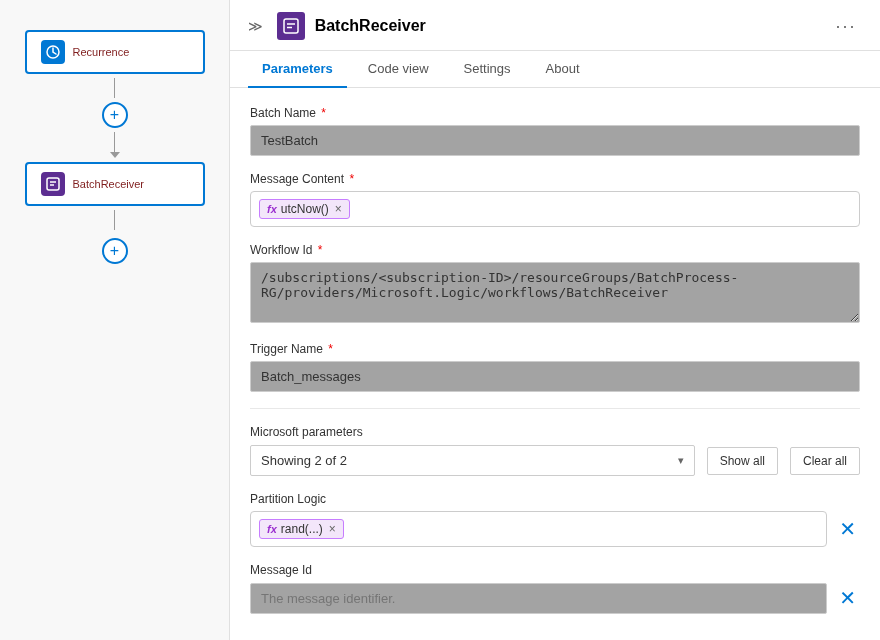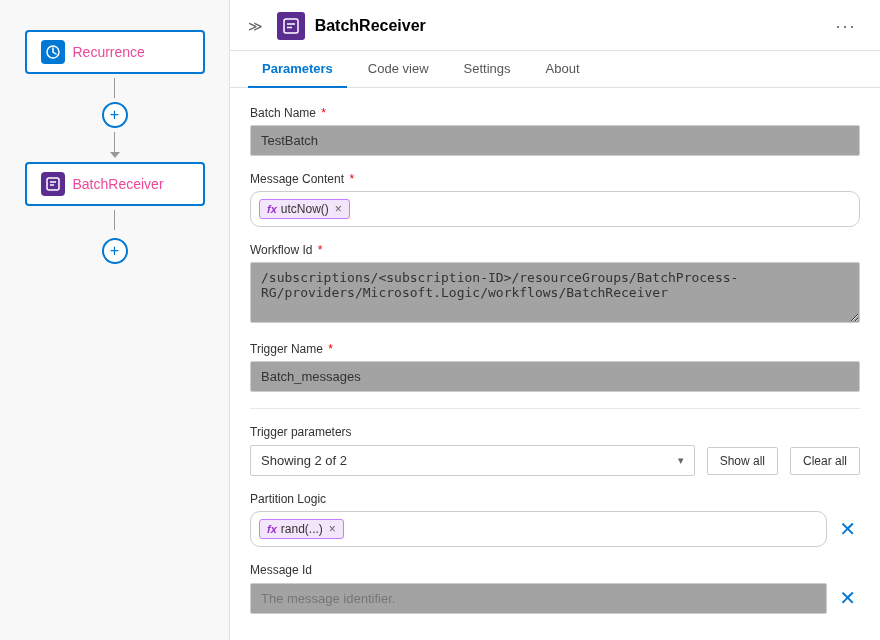--- a/index.html
+++ b/index.html
@@ -46,22 +46,22 @@
       background: #0078d4;
       border-radius: 4px;
       display: flex;
       align-items: center;
       justify-content: center;
       color: #fff;
       font-size: 13px;
       flex-shrink: 0;
     }
     .flow-node-label {
-      font-size: 14px;
-      color: #ec4899;
+      font-size: 11px;
+      color: #7f1d1d;
       font-weight: 500;
     }
 
     .connector {
       display: flex;
       flex-direction: column;
       align-items: center;
       margin: 4px 0;
     }
     .connector-line {
@@ -199,21 +199,21 @@
     }
     .form-input.multiline {
       min-height: 58px;
       resize: vertical;
     }
 
     
     .token-field {
       width: 100%;
       border: 1px solid #ccc;
-      border-radius: 10px;
+      border-radius: 4px;
       padding: 5px 8px;
       display: flex;
       align-items: center;
       flex-wrap: wrap;
       gap: 4px;
       min-height: 36px;
       background: #fff;
     }
     .token-chip {
       display: flex;
@@ -406,21 +406,21 @@
     <div class="form-group">
       <label class="form-label">
         <span>Trigger Name</span><span class="required-star"> *</span>
       </label>
       <input class="form-input" type="text" value="Batch_messages" style="">
     </div>
 
     <hr class="divider-line">
 
     <div class="advanced-section">
-      <span class="advanced-label">Trigger parameters</span>
+      <span class="advanced-label">Microsoft parameters</span>
       <div class="advanced-row">
         <div class="dropdown-field">
           <span>Showing 2 of 2</span>
           <span class="dropdown-chevron">▾</span>
         </div>
         <button class="btn-outline">Show all</button>
         <button class="btn-outline">Clear all</button>
       </div>
     </div>
 

